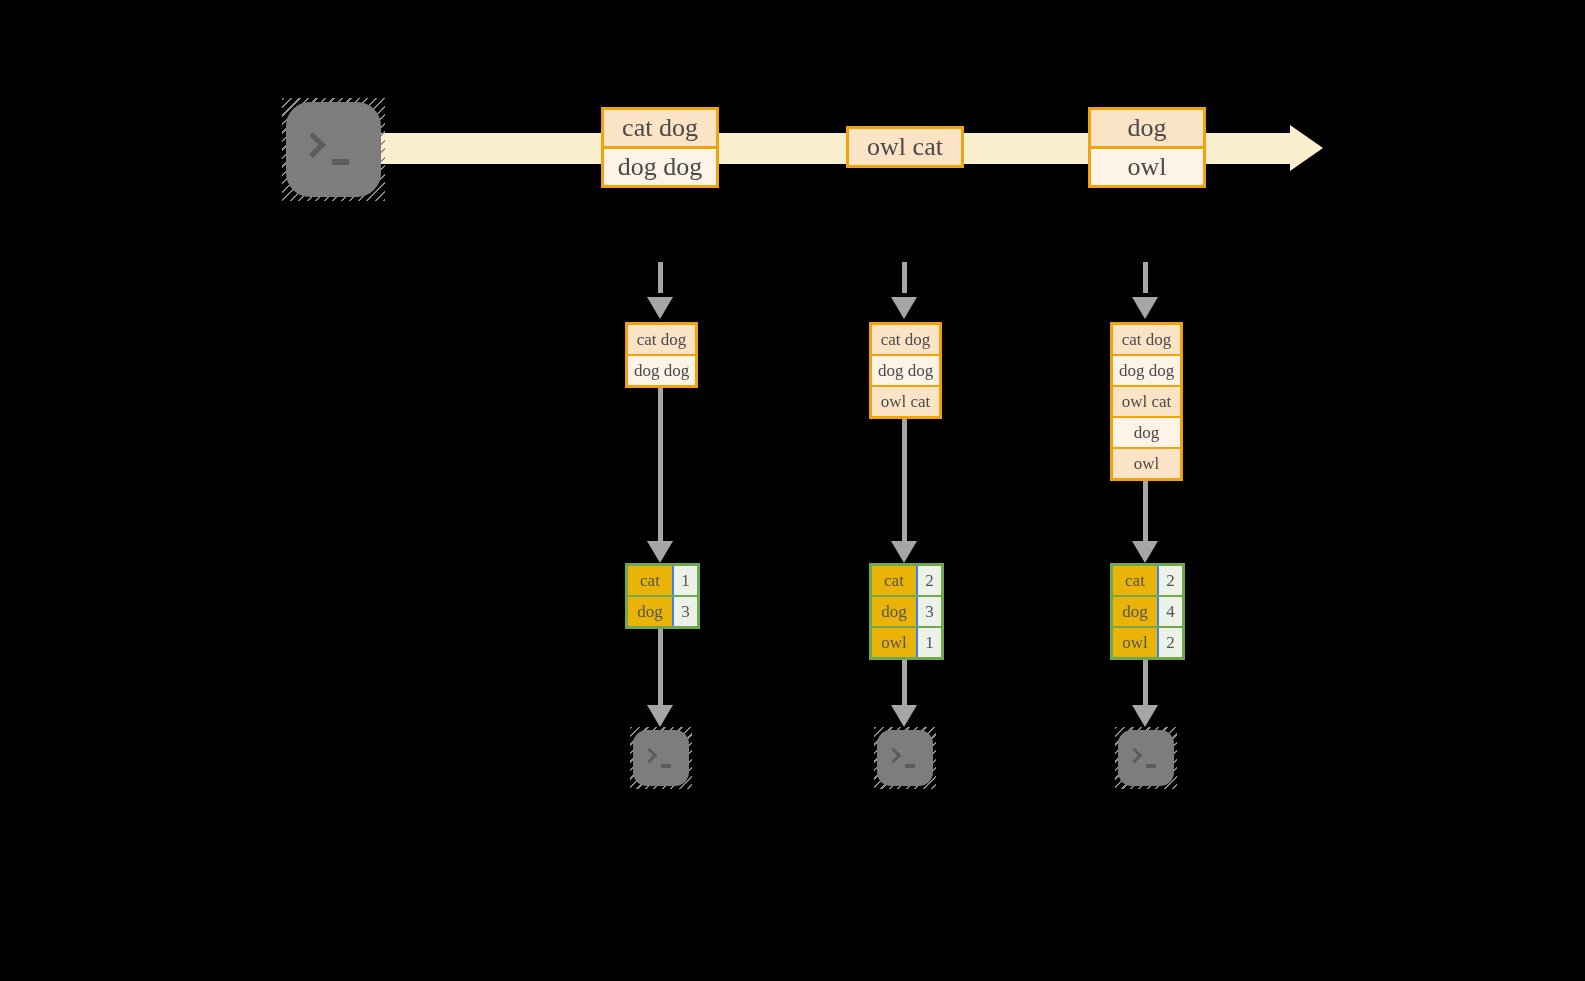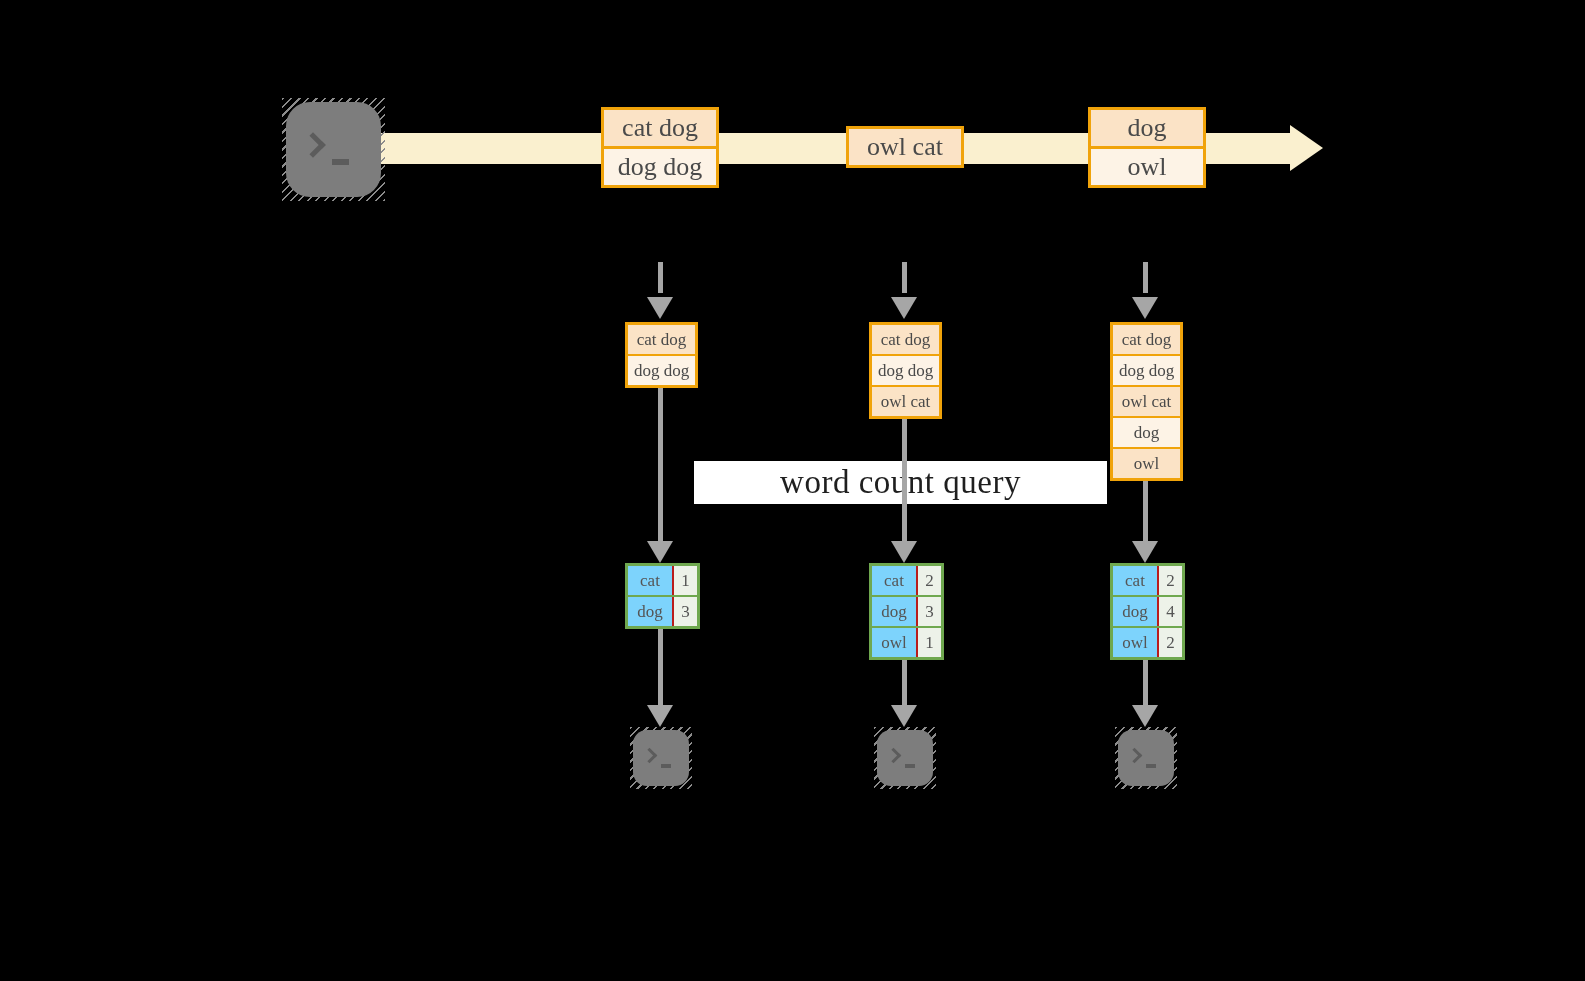--- a/index.html
+++ b/index.html
@@ -38,22 +38,22 @@
   
   .stack{position:absolute;z-index:3;border:3px solid #F0A30A;width:67px;}
   .srow{height:29px;display:flex;align-items:center;justify-content:center;
         font-size:17px;color:#4a4a4a;border-top:2px solid #F0A30A;}
   .srow:first-child{border-top:none;}
 
   
   .ctable{position:absolute;z-index:3;border:3px solid #6FA84F;width:69px;}
   .crow{display:flex;border-top:2px solid #6FA84F;}
   .crow:first-child{border-top:none;}
-  .cword{width:44px;height:29px;background:#7dd3fc;display:flex;align-items:center;justify-content:center;
-         font-size:17px;color:#555;border-right:2px solid #b91c1c;}
+  .cword{width:44px;height:29px;background:#eab308;display:flex;align-items:center;justify-content:center;
+         font-size:17px;color:#555;border-right:2px solid #3b82f6;}
   .ccount{width:23px;height:29px;background:#EDF2E9;display:flex;align-items:center;justify-content:center;
           font-size:17px;color:#555;}
 
   
   .seg{position:absolute;width:5px;background:#A6A6A6;z-index:2;}
   .ah{position:absolute;width:0;height:0;z-index:2;
       border-left:13px solid transparent;border-right:13px solid transparent;border-top:22px solid #A6A6A6;}
 
   
   .query-label{position:absolute;left:694px;top:461px;width:413px;height:43px;background:#FFFFFF;z-index:1;
@@ -86,21 +86,20 @@
     <div class="erow fill-b">owl</div>
   </div>
 
   <div class="seg" style="left:658px;top:262px;height:31px;"></div>
   <div class="ah" style="left:647px;top:297px;"></div>
   <div class="seg" style="left:902px;top:262px;height:31px;"></div>
   <div class="ah" style="left:891px;top:297px;"></div>
   <div class="seg" style="left:1143px;top:262px;height:31px;"></div>
   <div class="ah" style="left:1132px;top:297px;"></div>
 
-  <div class="query-label">word count query</div>
 
   <div class="stack" style="left:625px;top:322px;">
     <div class="srow fill-a">cat dog</div>
     <div class="srow fill-b">dog dog</div>
   </div>
   <div class="stack" style="left:869px;top:322px;">
     <div class="srow fill-a">cat dog</div>
     <div class="srow fill-b">dog dog</div>
     <div class="srow fill-a">owl cat</div>
   </div>

